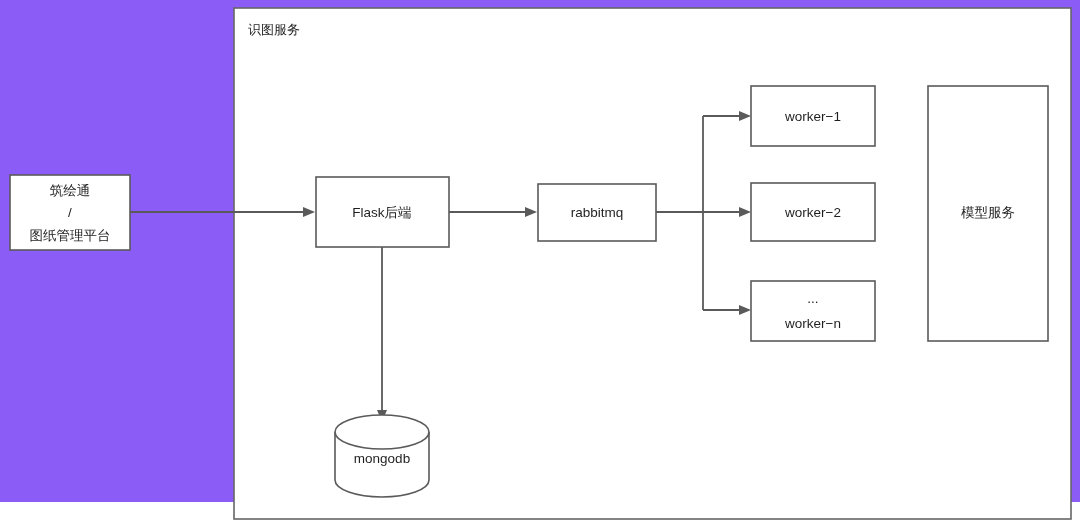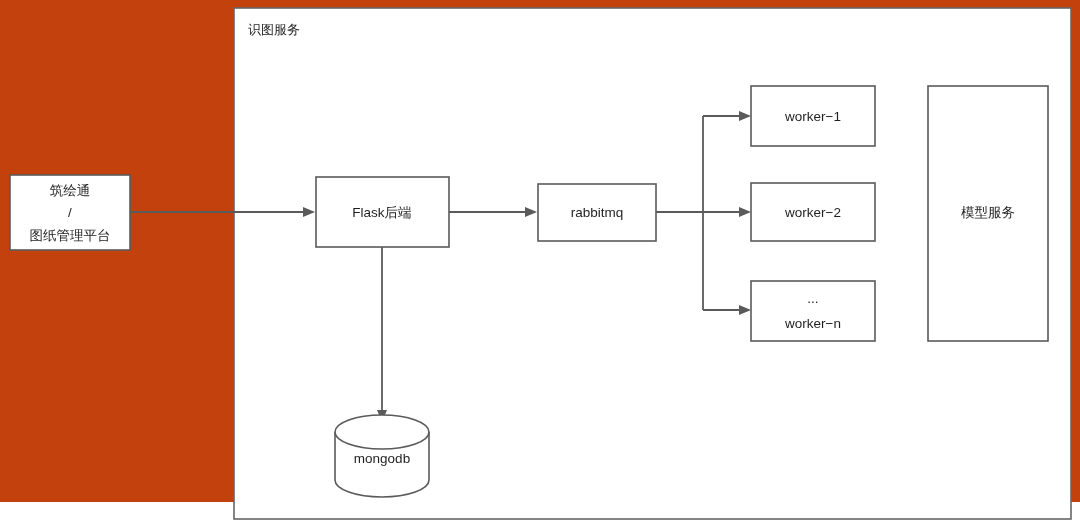--- a/index.html
+++ b/index.html
@@ -10,21 +10,21 @@
   body {
     width: 1080px;
     height: 527px;
     font-family: "Liberation Sans", sans-serif;
     overflow: hidden;
   }
   #diagram-root {
     position: relative;
     width: 1080px;
     height: 502px;
-    background: #c2410c;
+    background: #8b5cf6;
   }
   svg.diagram-canvas {
     position: absolute;
     left: 0;
     top: 0;
     width: 1080px;
     height: 527px;
     display: block;
   }
   .node-rect {

